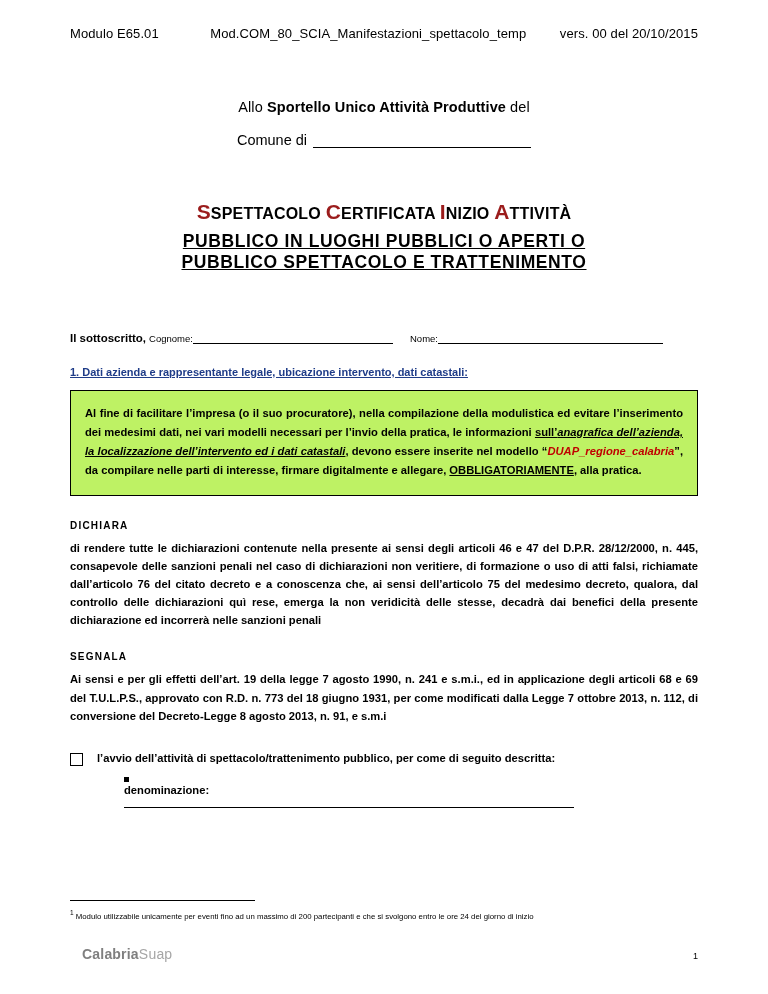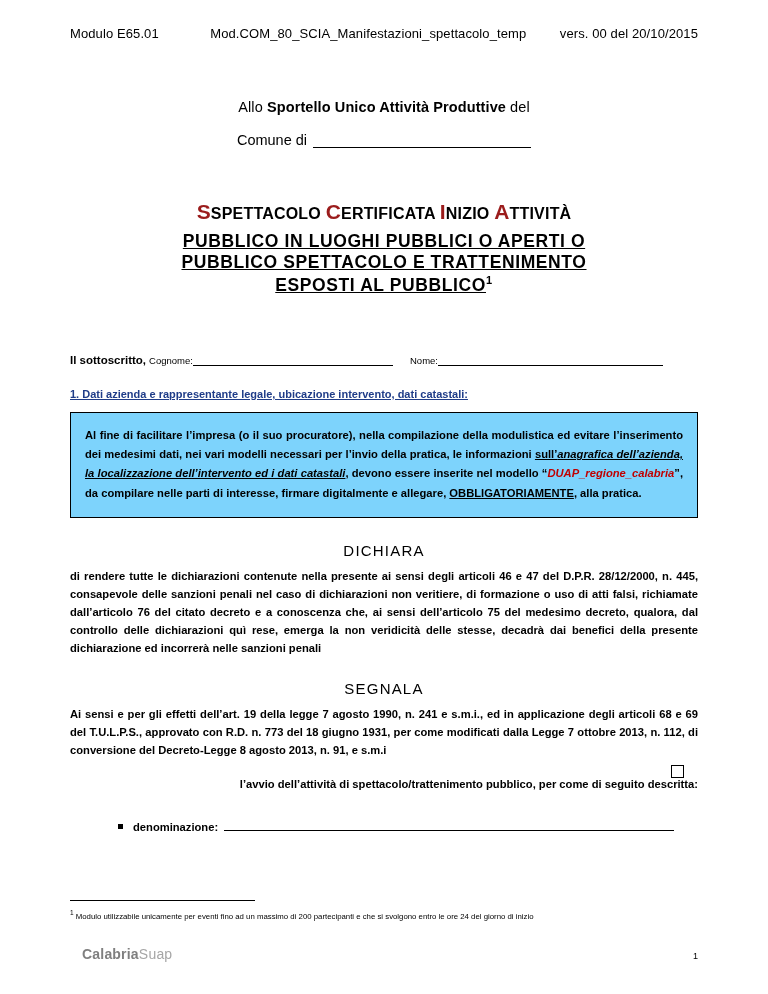--- a/index.html
+++ b/index.html
@@ -111,77 +111,76 @@
     font-size: 11px;
     font-weight: bold;
     color: #1f3c88;
     text-decoration: underline;
   }
 
   
   .green-box {
     margin-top: 12px;
     border: 1px solid #000;
-    background: #7dd3fc;
+    background: #bef264;
     padding: 13px 14px 14px 14px;
     font-size: 11.2px;
     font-weight: bold;
     line-height: 1.72;
     text-align: justify;
   }
   .green-box .u { text-decoration: underline; }
   .green-box .ital-u { font-style: italic; text-decoration: underline; }
   .green-box .duap {
     color: #c00000;
     font-style: italic;
     font-weight: bold;
   }
 
   
   .centered-heading {
-    text-align: center;
-    font-weight: normal;
-    font-size: 15px;
+    font-weight: bold;
+    font-size: 10px;
     letter-spacing: 1.2px;
     margin-top: 24px;
   }
   .body-par {
     margin-top: 8px;
     font-size: 11.2px;
     font-weight: bold;
     line-height: 1.62;
     text-align: justify;
   }
 
   .heading-segnala { margin-top: 22px; }
 
   
   .check-line {
-    margin-top: 4px;
-    display: flex;
-    align-items: flex-end;
-    font-size: 11.2px;
-    font-weight: bold;
-    flex-direction: column;
+    margin-top: 26px;
+    display: flex;
+    align-items: center;
+    font-size: 11.2px;
+    font-weight: bold;
   }
   .checkbox {
     width: 11px;
     height: 11px;
     border: 1.3px solid #000;
     flex: 0 0 auto;
     margin-right: 14px;
     margin-top: 2px;
   }
   .bullet-line {
-    margin-top: 29px;
+    margin-top: 13px;
     margin-left: 48px;
     font-size: 11.2px;
     font-weight: bold;
     display: flex;
     align-items: baseline;
+    flex-direction: column;
   }
   .sq-bullet {
     width: 5px;
     height: 5px;
     background: #000;
     margin-right: 10px;
     flex: 0 0 auto;
     position: relative;
     top: -2px;
   }
@@ -243,21 +242,20 @@
   <div class="address-block">
     <div class="addr-line1"><span>Allo </span><span class="b">Sportello Unico Attività Produttive</span><span> del</span></div>
     <div class="addr-line2"><span>Comune di</span><span class="fill"></span></div>
   </div>
 
   <div class="title-block">
     <div class="scia-line"><span class="cap">S</span><span class="rest">SPETTACOLO </span><span class="cap">C</span><span class="rest">ERTIFICATA </span><span class="cap">I</span><span class="rest">NIZIO </span><span class="cap">A</span><span class="rest">TTIVITÀ</span></div>
     <div class="title-main">
       <div class="ul">PUBBLICO IN LUOGHI PUBBLICI O APERTI O</div>
       <div class="ul">PUBBLICO SPETTACOLO E TRATTENIMENTO</div>
-      <div><span class="ul">ESPOSTI AL PUBBLICO</span><sup>1</sup></div>
     </div>
   </div>
 
   <div class="sottoscritto">
     <span class="lead">Il sottoscritto,</span>
     <span class="lbl">Cognome:</span><span class="fill fill-cognome"></span>
     <span class="lbl" style="margin-left:14px;">Nome:</span><span class="fill fill-nome"></span>
   </div>
 
   <div class="section-1">1. Dati azienda e rappresentante legale, ubicazione intervento, dati catastali:</div>

